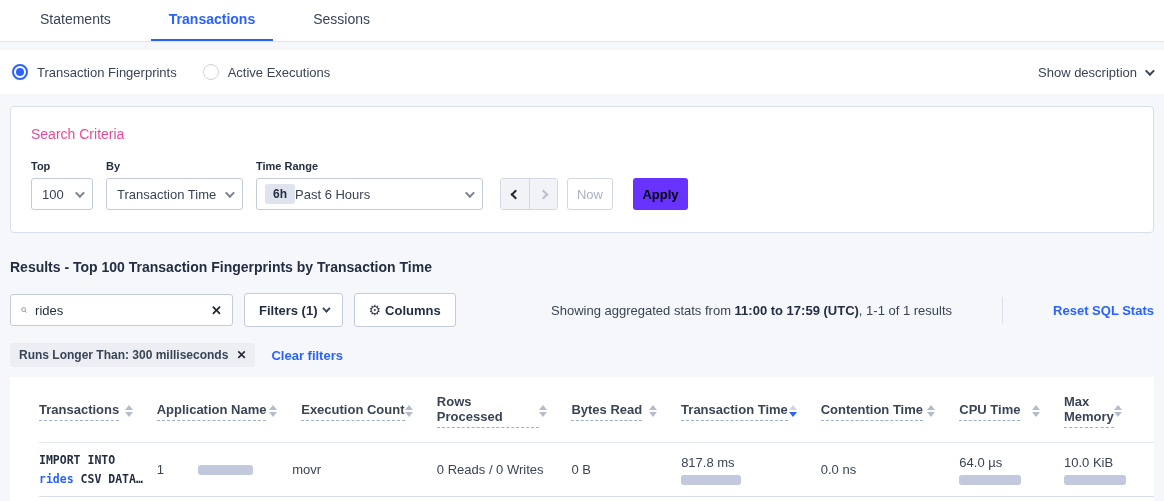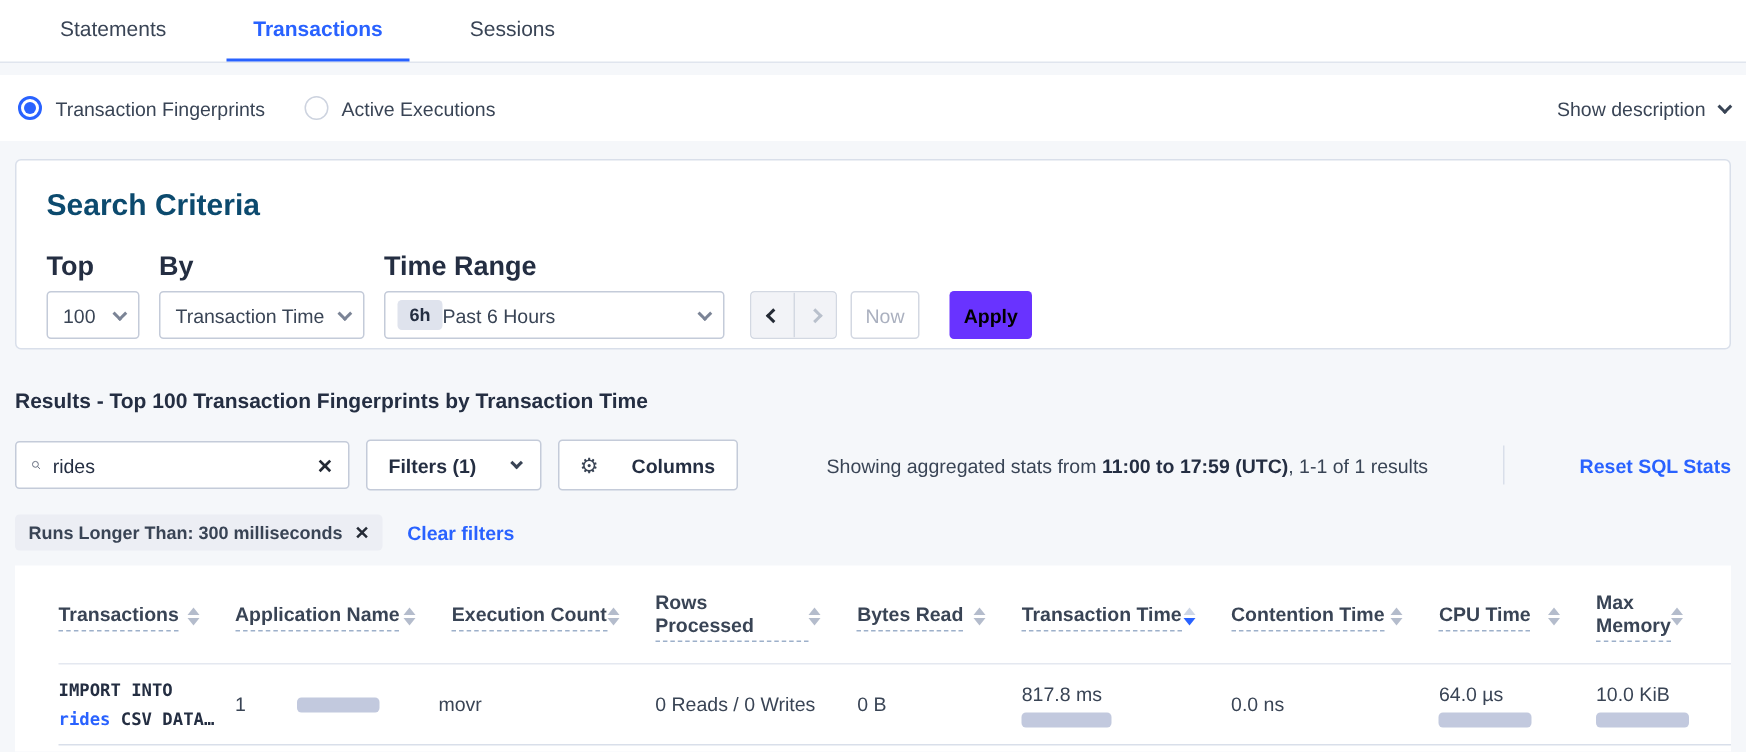--- a/index.html
+++ b/index.html
@@ -32,24 +32,24 @@
     border-bottom:2px solid #394455; display:inline-block; }
   .chev.down { transform:rotate(45deg) translateY(-2px); }
   .chev.gray { border-color:#7b8496; }
   .chev.light { border-color:#b9c0cc; }
   .chev.left { transform:rotate(135deg); border-color:#242a35; }
   .chev.right { transform:rotate(-45deg); }
   
   .panel { background:#fff; border:1px solid #d9dfea; border-radius:4px;
     margin:12px 10px 0; }
   .sc-panel { height:127px; padding:19px 20px 0; }
-  .sc-title { font-size:20px; font-weight:bold; color:#0c4a6e; }
+  .sc-title { font-size:14px; font-weight:normal; color:#ec4899; }
   .sc-form { display:flex; align-items:flex-end; margin-top:18px; }
   .field { margin-right:13px; }
-  .field-label { font-size:18px; font-weight:bold; color:#242e42; margin-bottom:6px; }
+  .field-label { font-size:11px; font-weight:bold; color:#242e42; margin-bottom:6px; }
   .select { height:32px; border:1px solid #c4cbd9; border-radius:3px; background:#fff;
     display:flex; align-items:center; padding:0 10px; cursor:pointer; font-size:13px; }
   .select .chev { margin-left:auto; }
   .sel-top { width:62px;align-items:center; }
   .sel-by { width:137px; }
   .sel-range { width:227px; padding-left:8px; }
   .range-badge { background:#dfe3ed; color:#242e42; font-weight:bold; font-size:12px;
     border-radius:3px; padding:3px 8px; }
   .arrow-group { display:flex; border:1px solid #d3d8e2; border-radius:3px;
     overflow:hidden; margin-left:4px; }
@@ -65,21 +65,21 @@
   
   .results-heading { font-size:14px; font-weight:bold; color:#242e42;
     margin:26px 10px 0; }
   .controls-row { display:flex; align-items:center; margin:18px 10px 0; }
   .search-box { width:223px; height:32px; border:1px solid #c4cbd9; border-radius:3px;
     background:#fff; display:flex; align-items:center; padding:0 10px; }
   .search-box input { border:none; outline:none; flex:1; font-size:13px;
     color:#242e42; font-family:inherit; margin-left:8px; background:transparent; }
   .clear-x { color:#242a35; font-size:13px; font-weight:bold; cursor:pointer; line-height:1; }
   .btn-outline { height:34px; border:1px solid #c4cbd9; border-radius:3px; background:#fff;
-    display:flex; align-items:center; gap:22px; padding:0 14px; font-weight:bold;
+    display:flex; align-items:center; gap:4px; padding:0 14px; font-weight:bold;
     font-size:13px; color:#242e42; margin-left:11px; cursor:pointer; }
   .gear { font-size:14px; color:#394455; font-weight:normal; }
   .stats-area { margin-left:auto; display:flex; align-items:center; font-size:13px;gap:36px; }
   .stats-text b { color:#242e42; }
   .vdiv { width:1px; height:26px; background:#d9dfea; margin:0 14px; }
   .link { color:#2962ff; font-weight:bold; cursor:pointer; text-decoration:none; font-size:13px; }
   
   .chip-row { display:flex; align-items:center; margin:16px 10px 0; }
   .chip { background:#eceef4; border-radius:3px; height:24px; display:flex;
     align-items:center; padding:0 9px; font-size:12px; color:#394455; font-weight:bold; }

